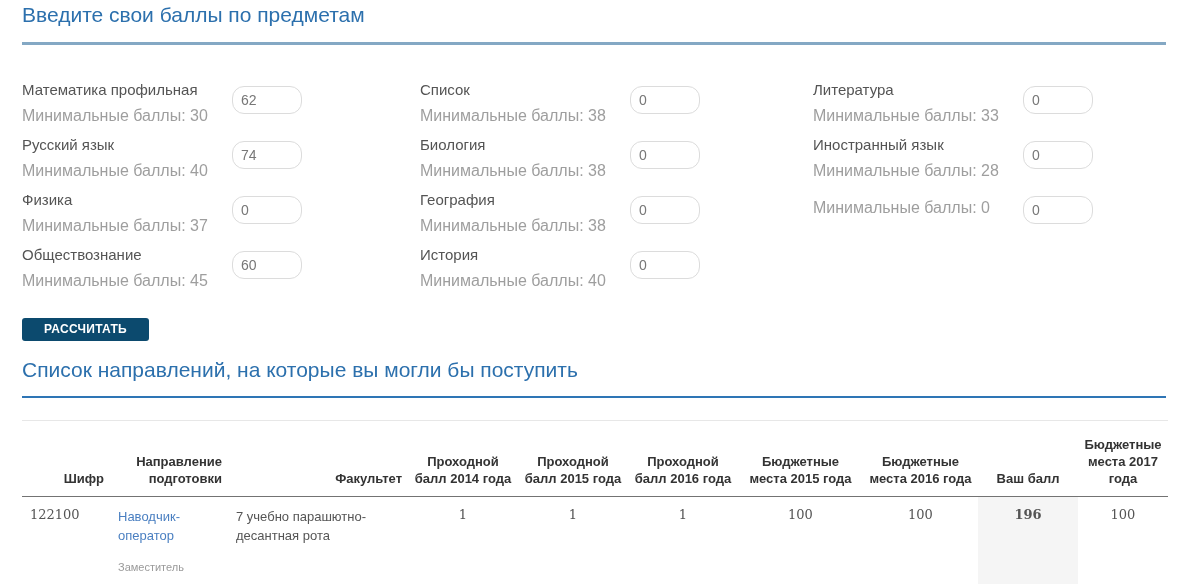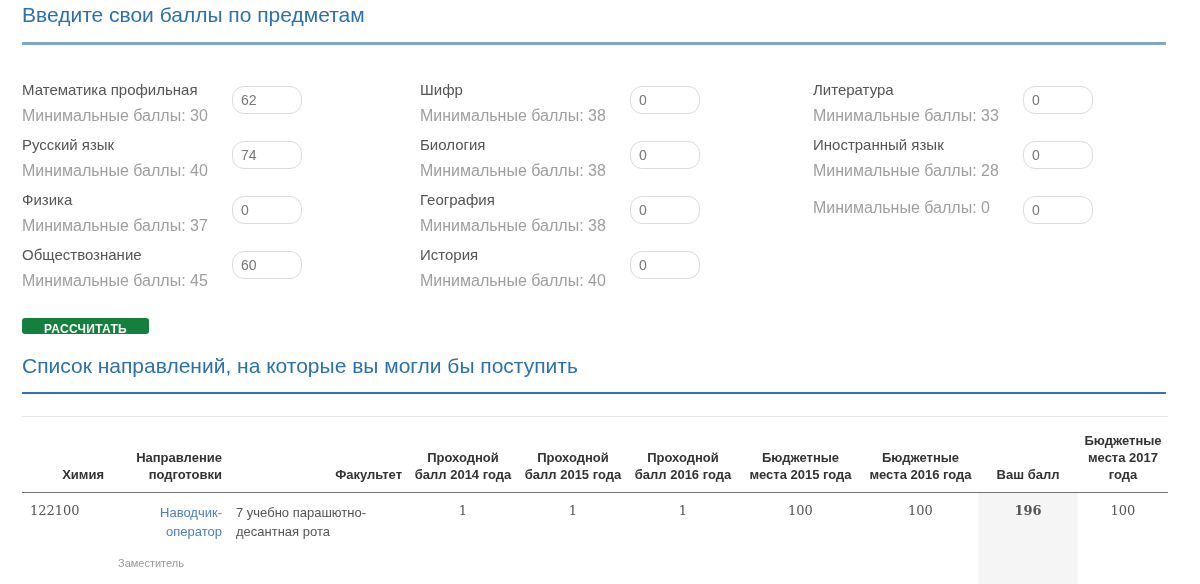--- a/index.html
+++ b/index.html
@@ -51,29 +51,29 @@
     border: 1px solid #dcdcdc;
     border-radius: 12px;
     padding: 0 8px;
     font-size: 14px; color: #777;
     font-family: "Liberation Sans", sans-serif;
     outline: none;
   }
   .calc-button {
     margin-top: 17px;
     display: inline-block;
-    background: #15803d;
+    background: #0c4a6e;
     color: #ffffff;
     border: none;
     border-radius: 3px;
     font-size: 12px;
     font-weight: bold;
     letter-spacing: 0.3px;
     padding: 6px 22px 6px 22px;
-    height: 16px;
+    height: 23px;
     line-height: 11px;
     cursor: pointer;
     font-family: "Liberation Sans", sans-serif;
   }
 
   .section2-title { margin-top: 16px; }
 
   
   .results-table {
     margin-top: 22px;
@@ -107,21 +107,20 @@
     color: #666;
   }
   .code-cell { font-family: "DejaVu Serif", "Liberation Serif", serif; color: #555; }
   .program-link {
     color: #4a7fc1;
     text-decoration: none;
     font-size: 13px;
     line-height: 19px;
     display: inline-block;
     cursor: pointer;
-    text-align: right;
   }
   .program-sub {
     margin-top: 9px;
     font-size: 11px;
     color: #9a9a9a;
     line-height: 26px;
     width: 100px;
   }
   .faculty-cell { color: #444; line-height: 19px; }
   .your-score-cell {
@@ -144,21 +143,21 @@
     <div class="subject">
       <div class="subject-info">
         <div class="subject-name">Математика профильная</div>
         <div class="subject-min">Минимальные баллы: 30</div>
       </div>
       <input class="score-input" type="text" value="62" style="">
     </div>
 
     <div class="subject">
       <div class="subject-info">
-        <div class="subject-name">Шифр</div>
+        <div class="subject-name">Список</div>
         <div class="subject-min">Минимальные баллы: 38</div>
       </div>
       <input class="score-input" type="text" value="0" style="">
     </div>
 
     <div class="subject">
       <div class="subject-info">
         <div class="subject-name">Литература</div>
         <div class="subject-min">Минимальные баллы: 33</div>
       </div>
@@ -243,21 +242,21 @@
       <col style="width:110px">
         <col style="width:110px">
         <col style="width:110px">
       <col style="width:125px">
         <col style="width:115px">
         <col style="width:100px">
         <col style="width:90px">
     </colgroup>
     <thead>
       <tr>
-        <th class="h-left">Химия</th>
+        <th class="h-left">Шифр</th>
         <th class="h-left">Направление подготовки</th>
         <th class="h-left">Факультет</th>
         <th class="h-center">Проходной балл 2014 года</th>
         <th class="h-center">Проходной балл 2015 года</th>
         <th class="h-center">Проходной балл 2016 года</th>
         <th class="h-center">Бюджетные места 2015 года</th>
         <th class="h-center">Бюджетные места 2016 года</th>
         <th class="h-center">Ваш балл</th>
         <th class="h-center">Бюджетные места 2017 года</th>
       </tr>

